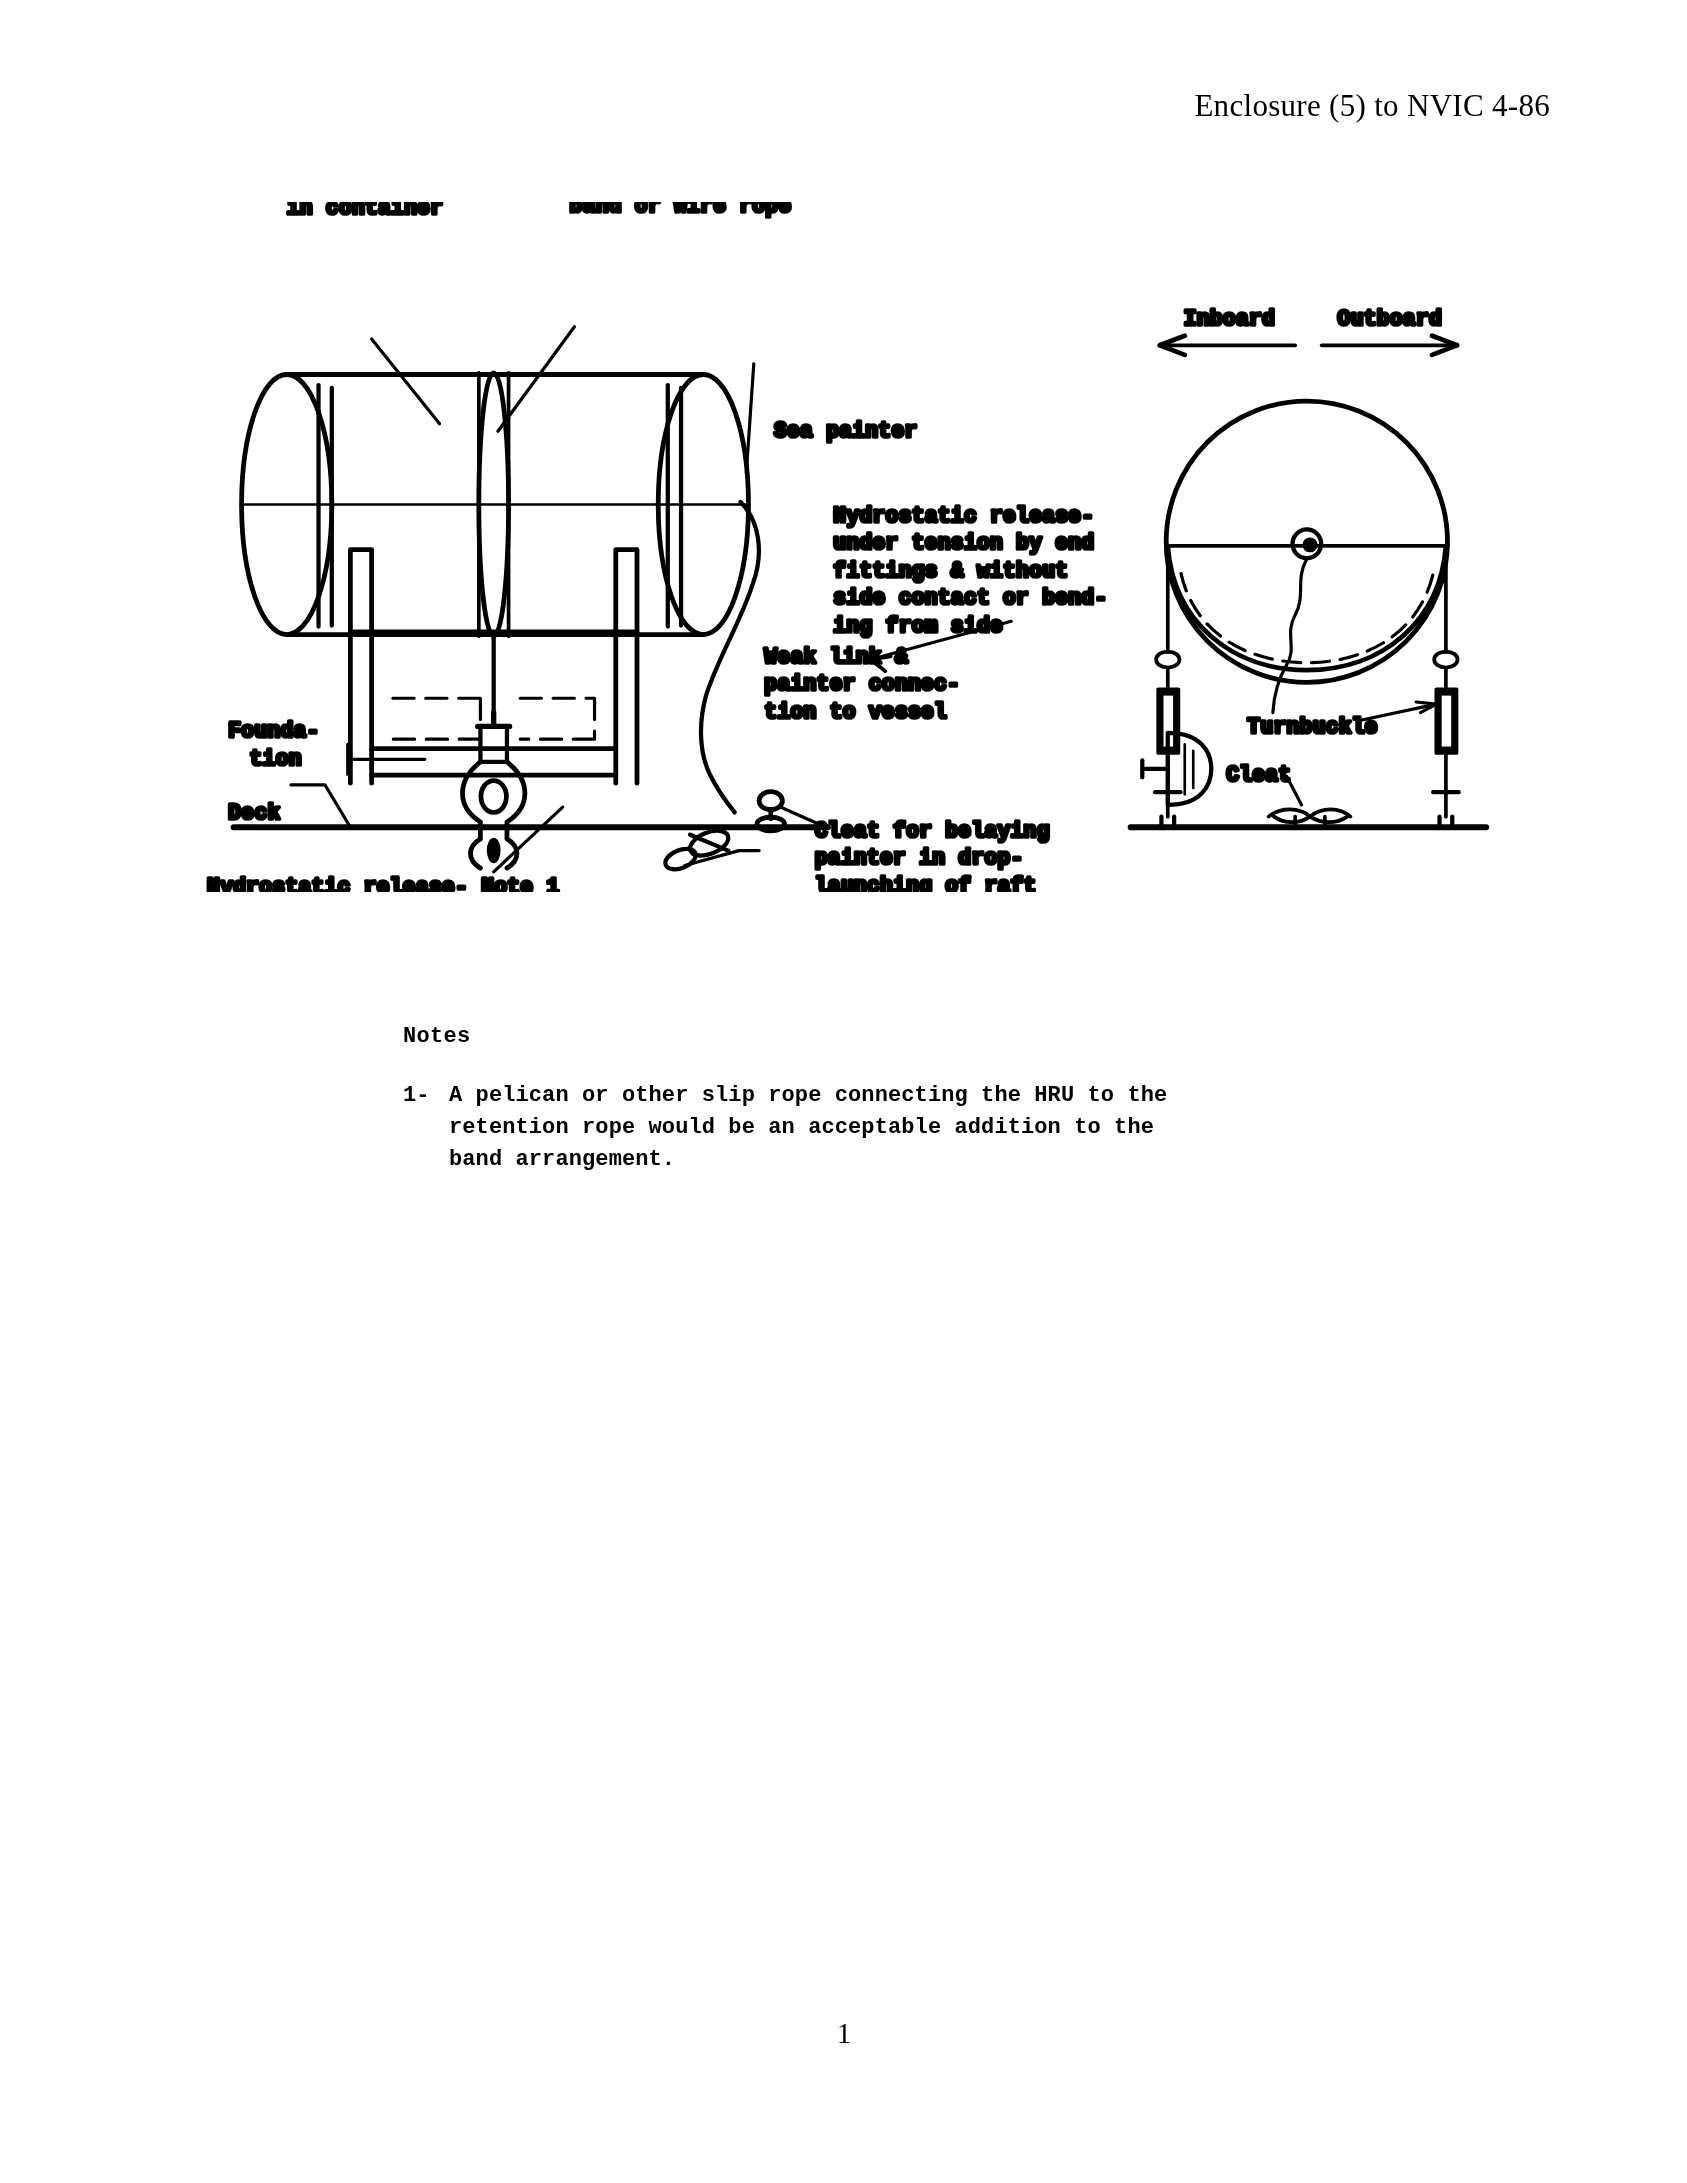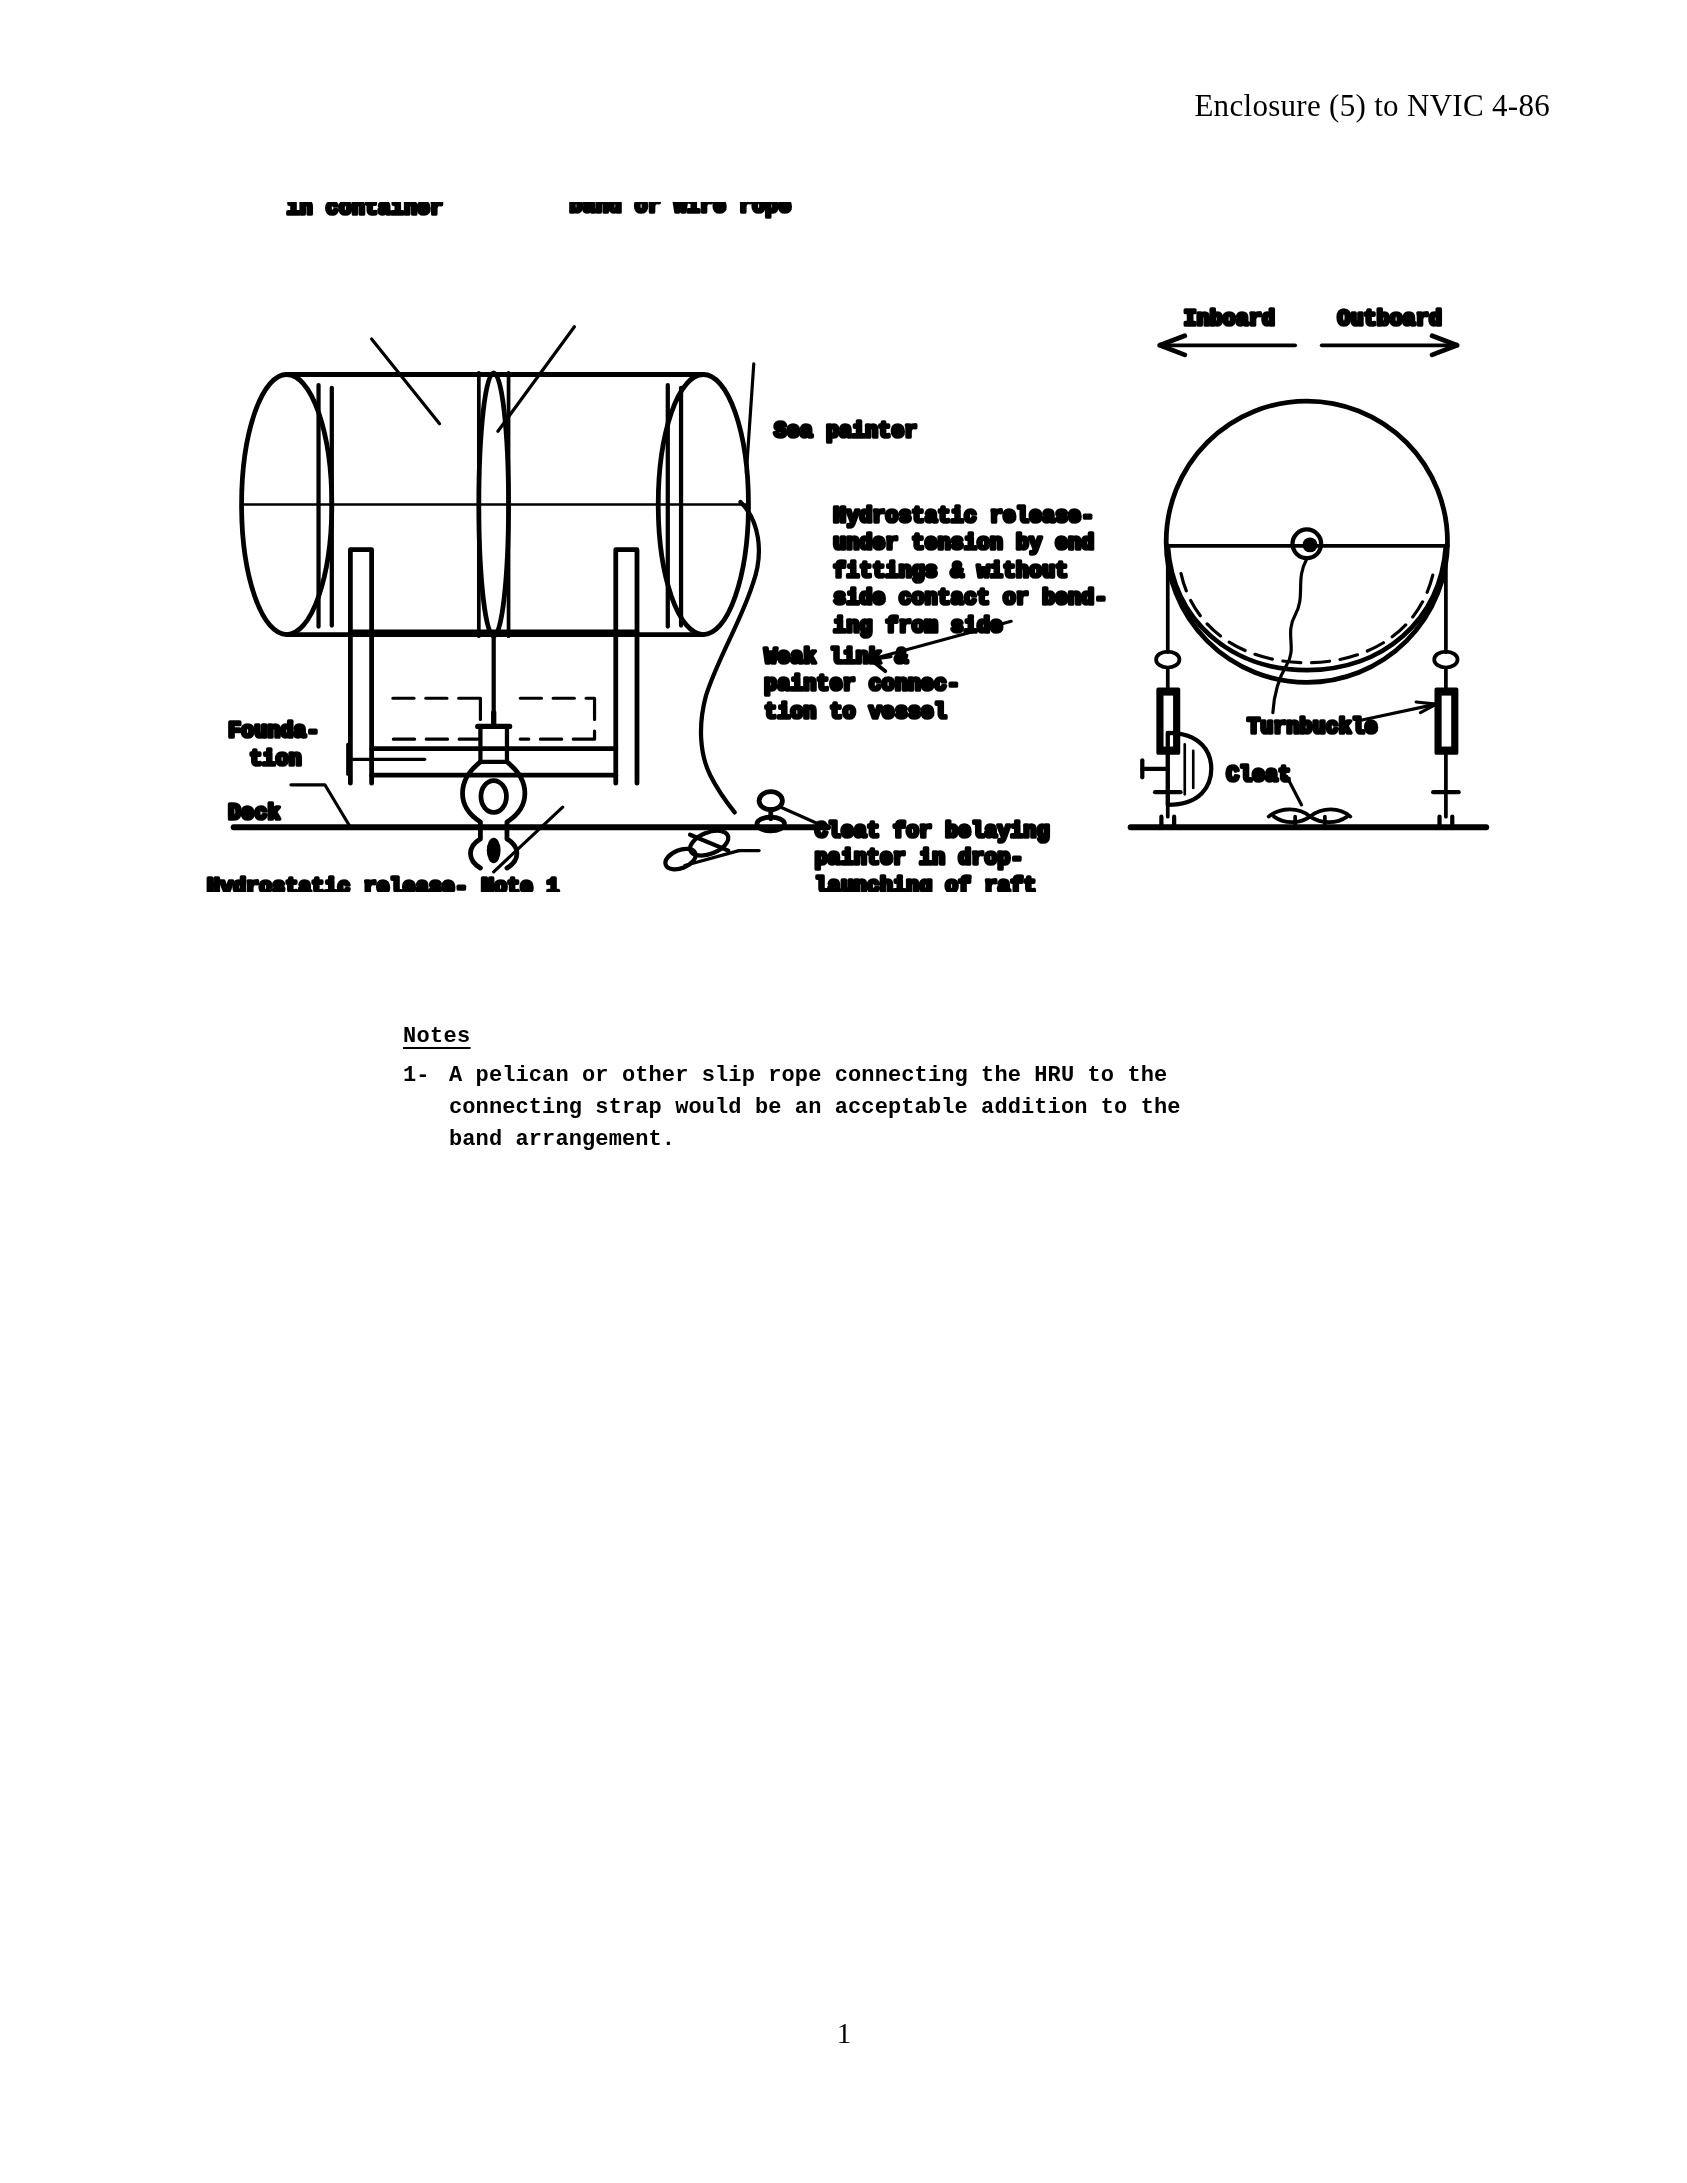--- a/index.html
+++ b/index.html
@@ -56,24 +56,23 @@
     left: 403px;
     top: 1024px;
     width: 902px;
     font-family: "Liberation Mono", "DejaVu Sans Mono", monospace;
     color: #000;
   }
   #notes-heading {
     font-size: 22px;
     font-weight: 700;
     letter-spacing: 0.3px;
-    text-decoration: underline;
     text-underline-offset: 5.3px;
     display: inline-block;
-    margin: 0 0 11px 0;
+    margin: 0 0 31px 0;
   }
   .note-row {
     display: flex;
     align-items: flex-start;
     font-size: 22px;
     font-weight: 700;
     line-height: 1.46;
     letter-spacing: 0.1px;
   }
   .note-marker {
@@ -339,20 +338,20 @@
 </svg>
 </div>
 
 <div id="notes-block">
   <div id="notes-heading">Notes</div>
 
   <div class="note-row">
     <div class="note-marker">1-</div>
     <div class="note-body">
       <div>A pelican or other slip rope connecting the HRU to the</div>
-      <div>connecting strap would be an acceptable addition to the</div>
+      <div>retention rope would be an acceptable addition to the</div>
       <div>band arrangement.</div>
     </div>
   </div>
 </div>
 
 <div id="page-number">1</div>
 
 
 </body></html>

